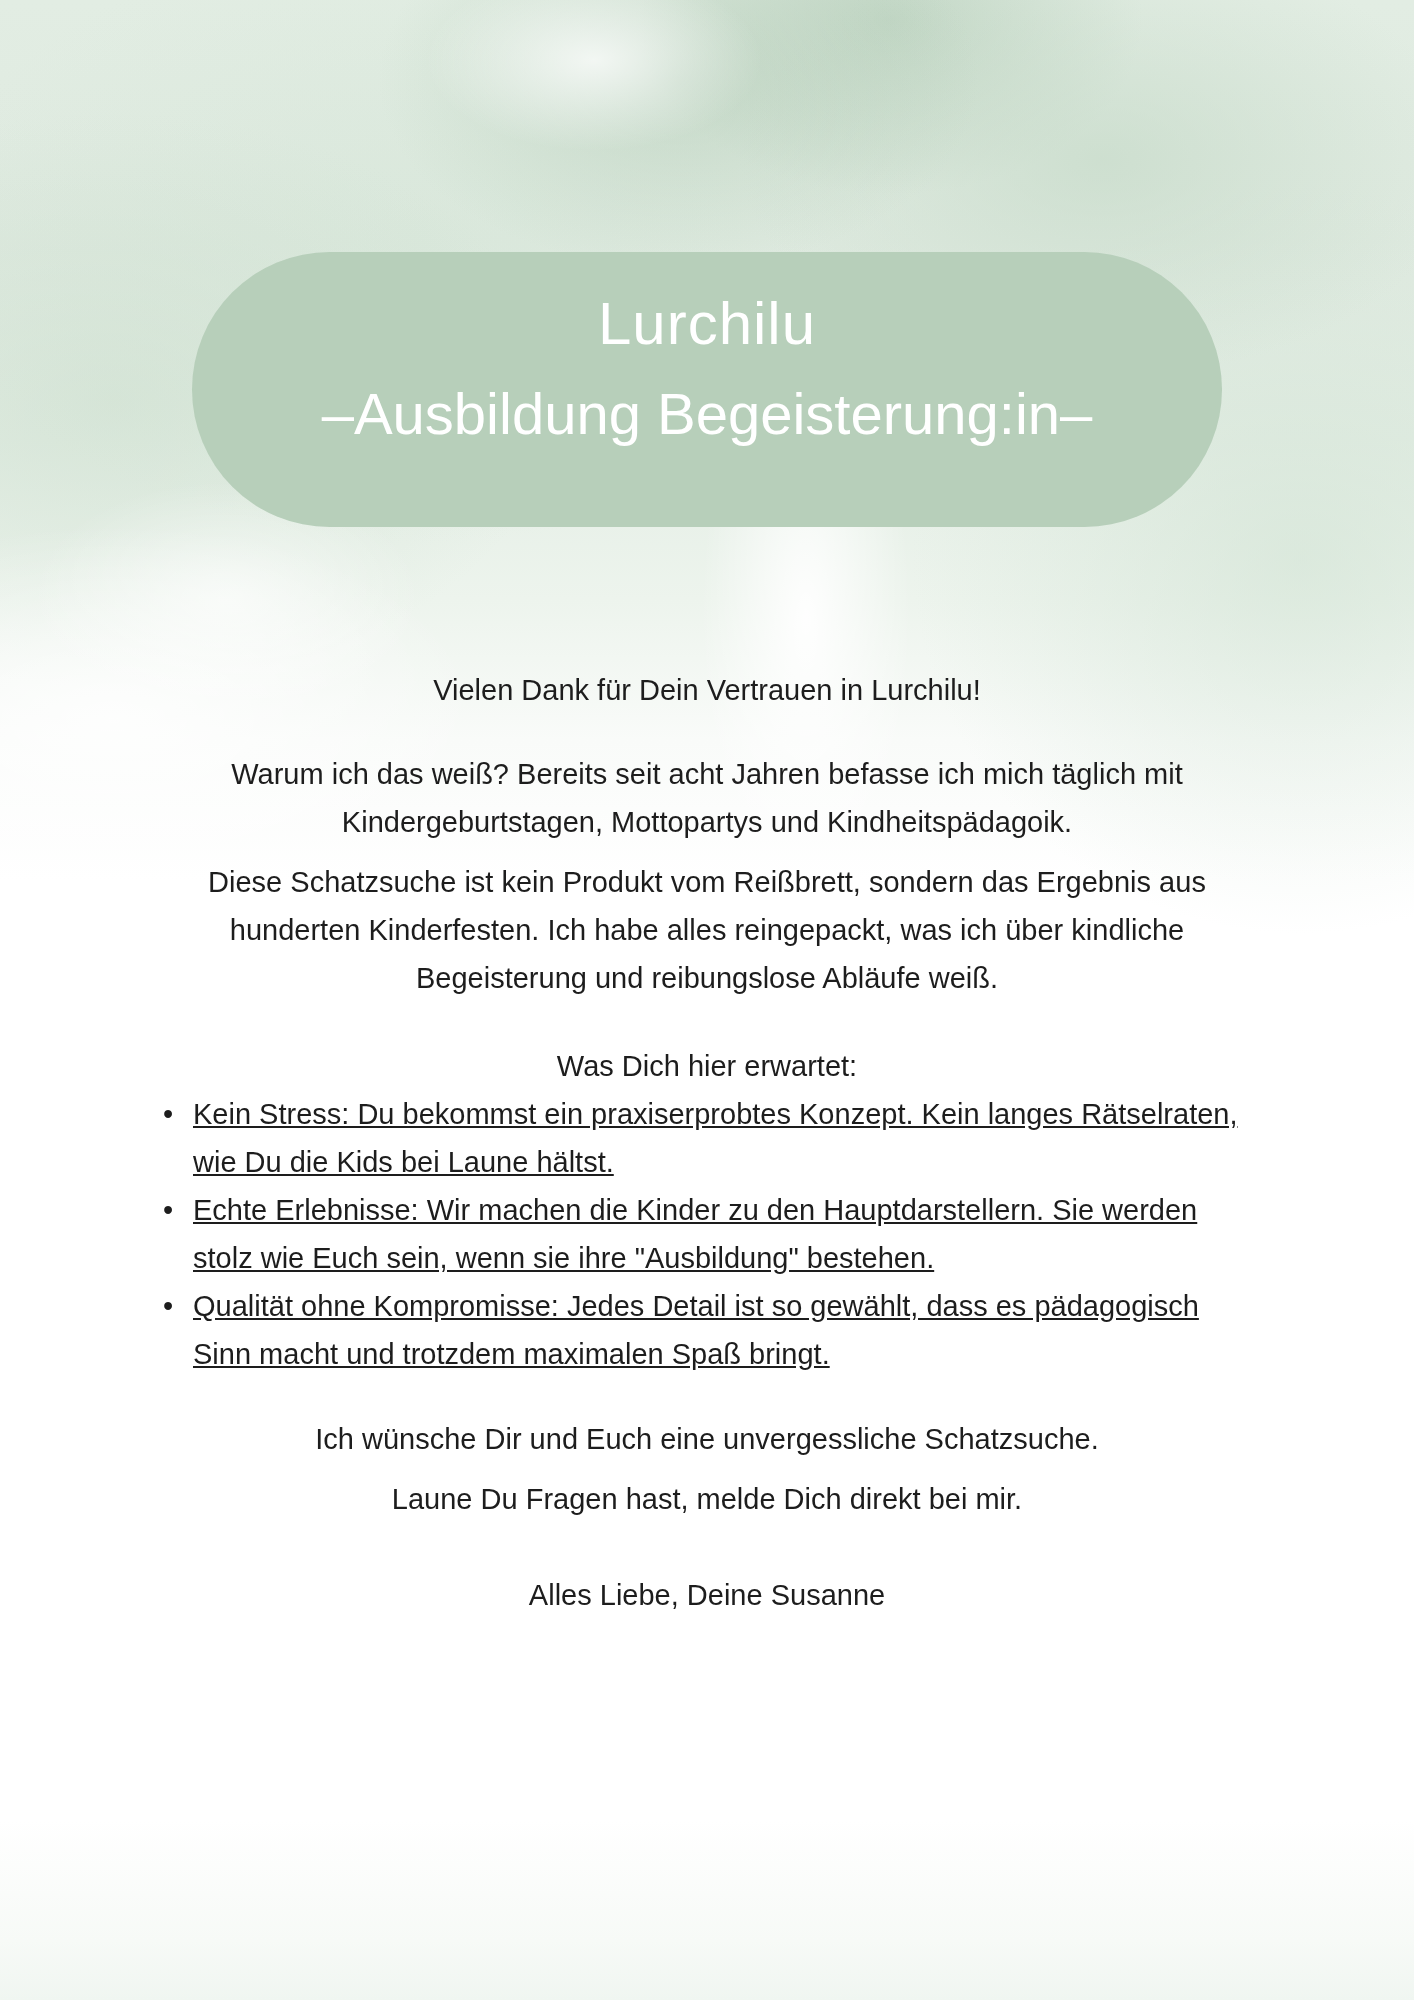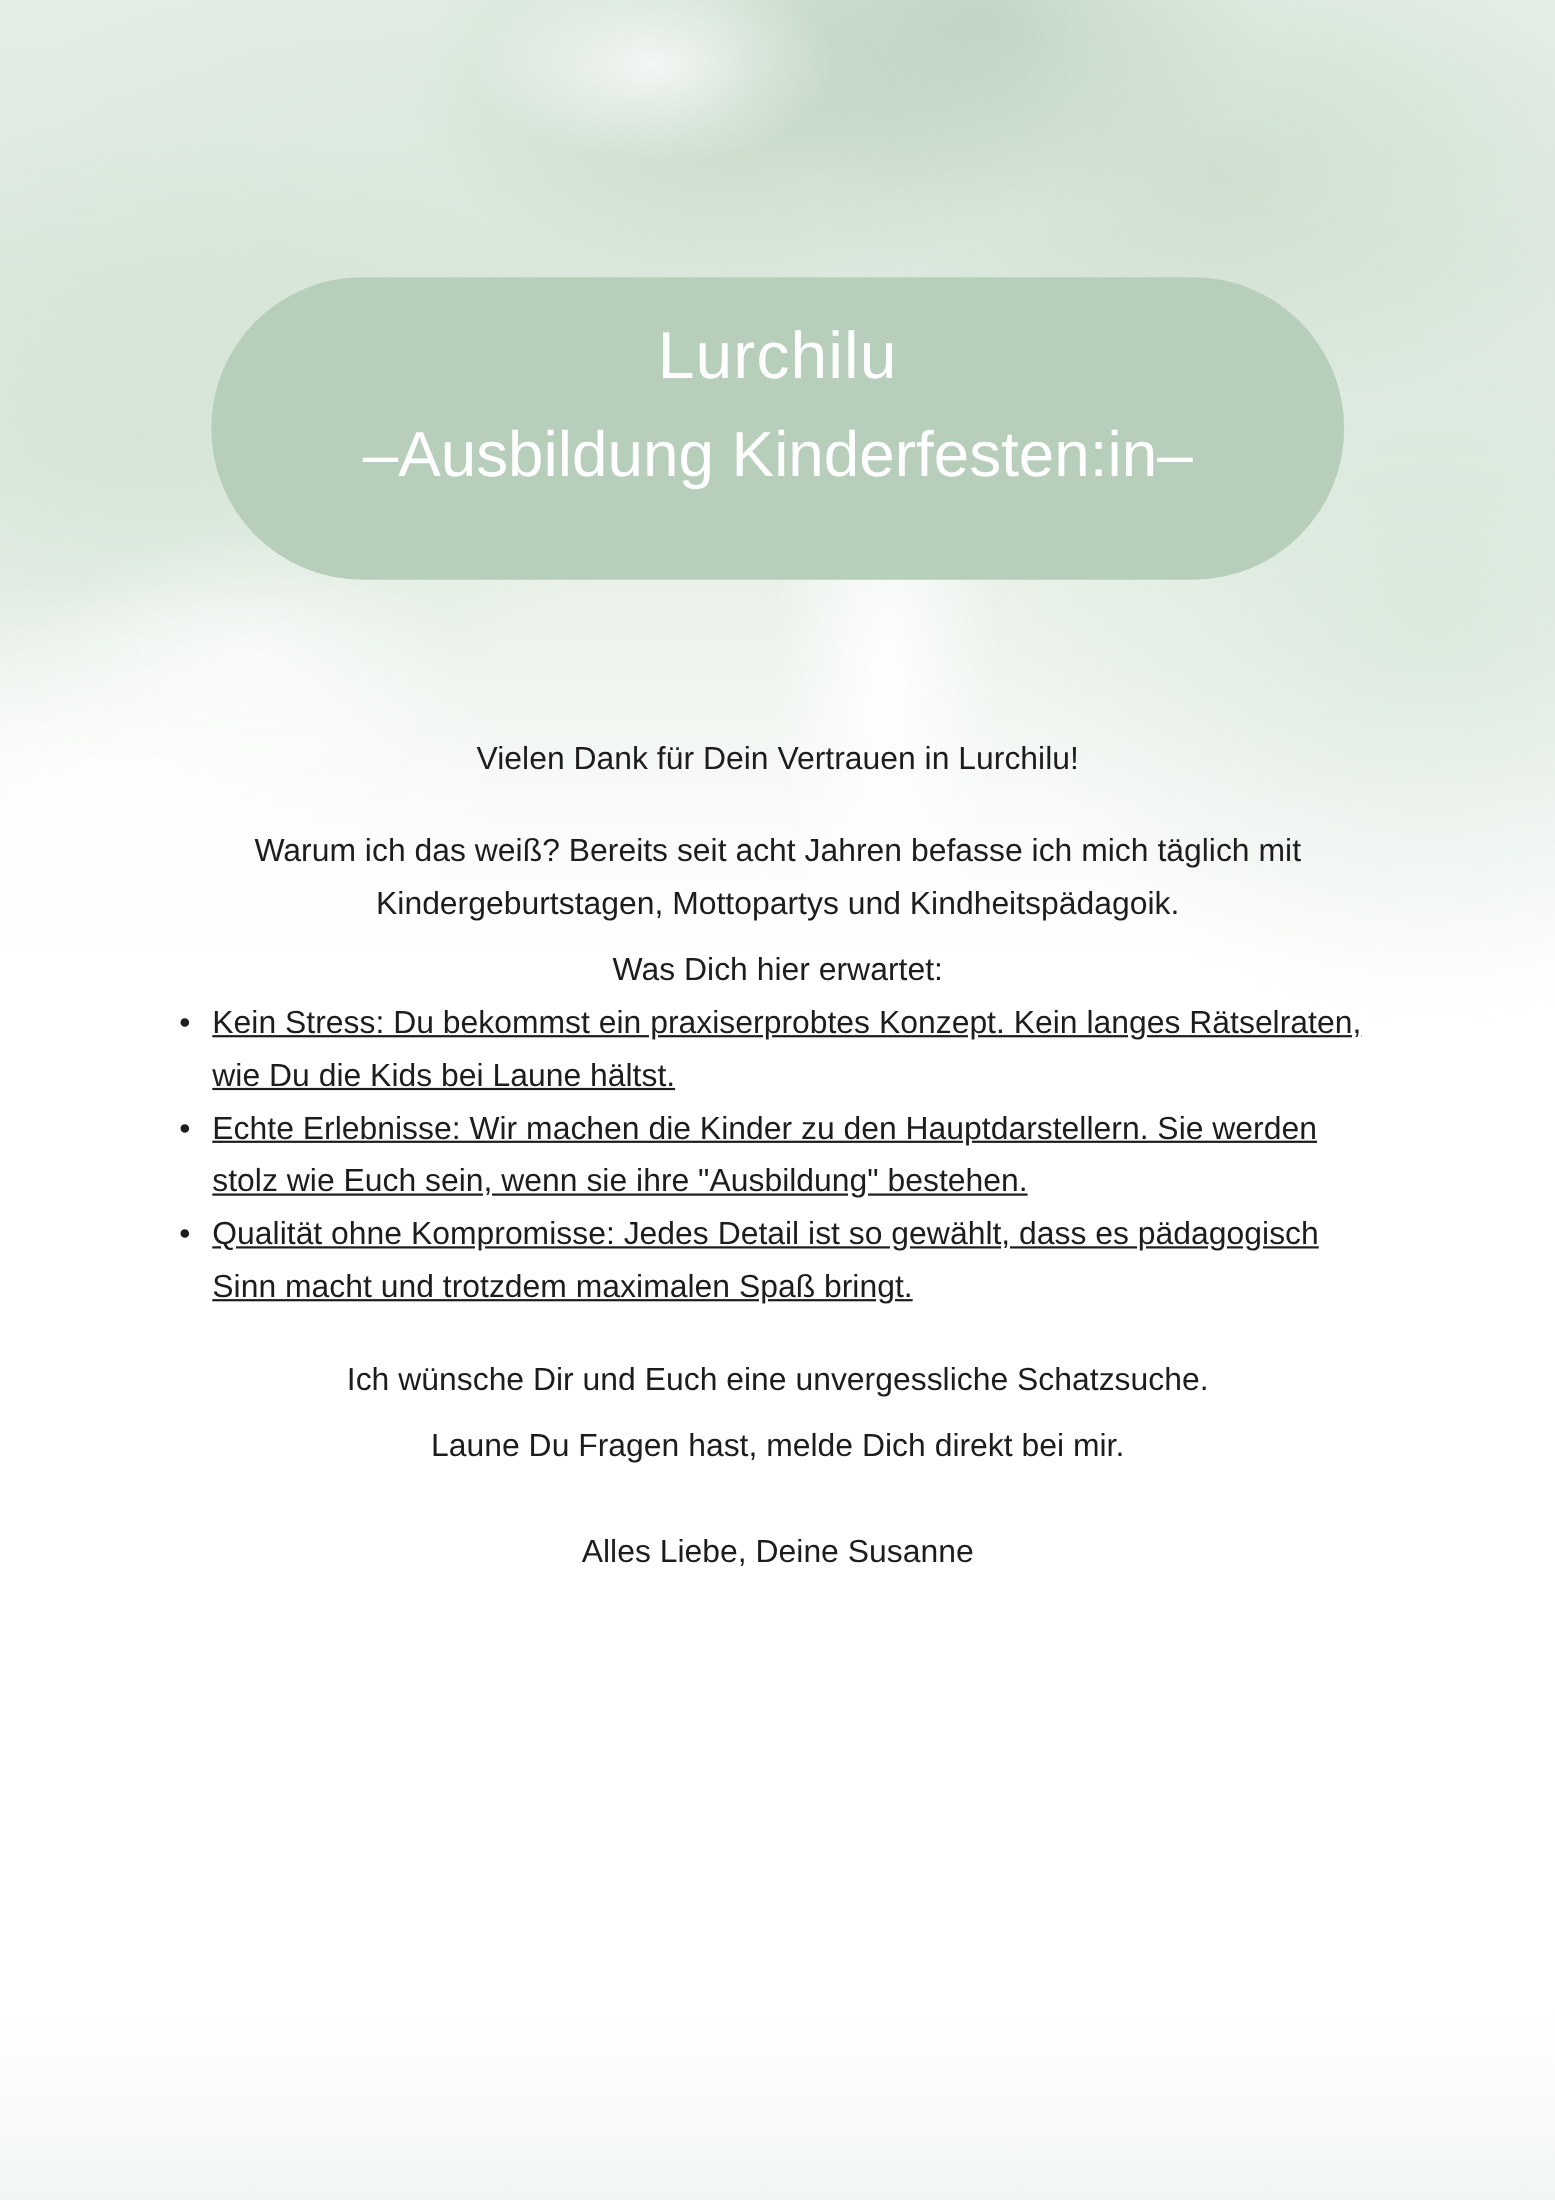--- a/index.html
+++ b/index.html
@@ -99,28 +99,29 @@
   .signature{margin-top:48px !important;}
 </style>
 </head>
 <body>
 
 <div class="page">
   <div class="bg"></div>
 
   <header class="title-pill">
     <div class="brand">Lurchilu</div>
-    <div class="brand-sub">–Ausbildung Kinderfesten:in–</div>
+    <div class="brand-sub">–Ausbildung Begeisterung:in–</div>
   </header>
 
   <main class="content">
     <p class="greeting">Vielen Dank für Dein Vertrauen in Lurchilu!</p>
 
 
     <p class="exp1">Warum ich das weiß? Bereits seit acht Jahren befasse ich mich täglich mit Kindergeburtstagen, Mottopartys und Kindheitspädagoik.</p>
+    <p class="exp2">Diese Schatzsuche ist kein Produkt vom Reißbrett, sondern das Ergebnis aus hunderten Kinderfesten. Ich habe alles reingepackt, was ich über kindliche Begeisterung und reibungslose Abläufe weiß.</p>
 
     <p class="expect-heading">Was Dich hier erwartet:</p>
 
     <ul class="bullets">
       <li>
         <span>Kein Stress: Du bekommst ein praxiserprobtes Konzept. Kein langes Rätselraten, wie Du die Kids bei Laune hältst.</span>
       </li>
       <li>
         <span>Echte Erlebnisse: Wir machen die Kinder zu den Hauptdarstellern. Sie werden stolz wie Euch sein, wenn sie ihre "Ausbildung" bestehen.</span>
       </li>

